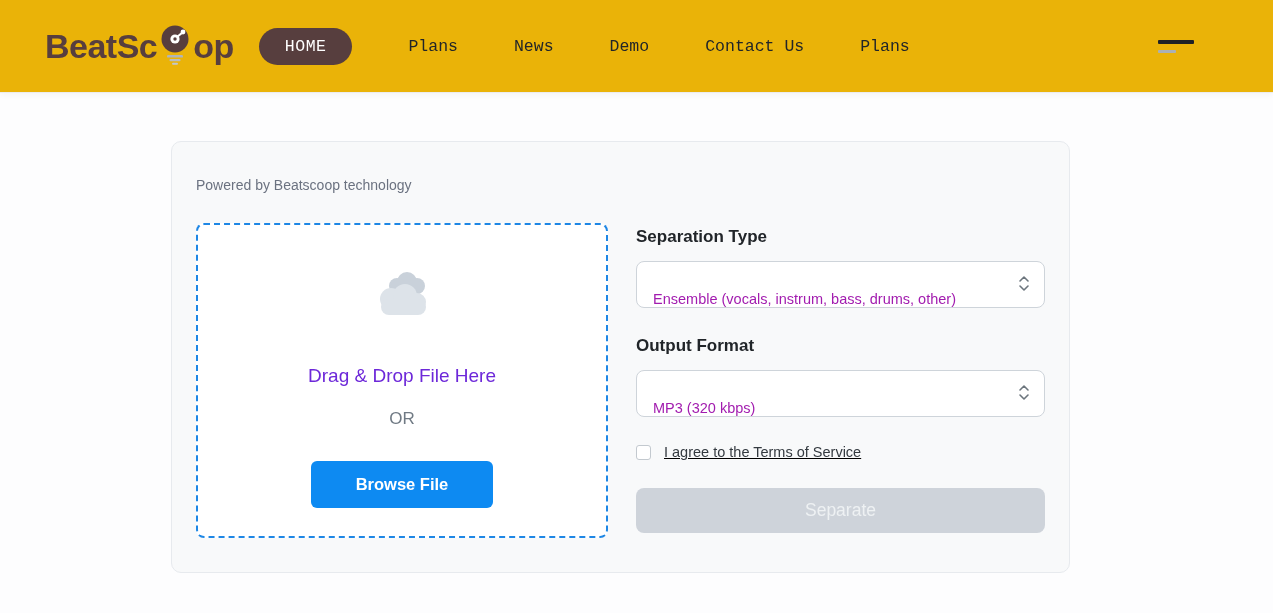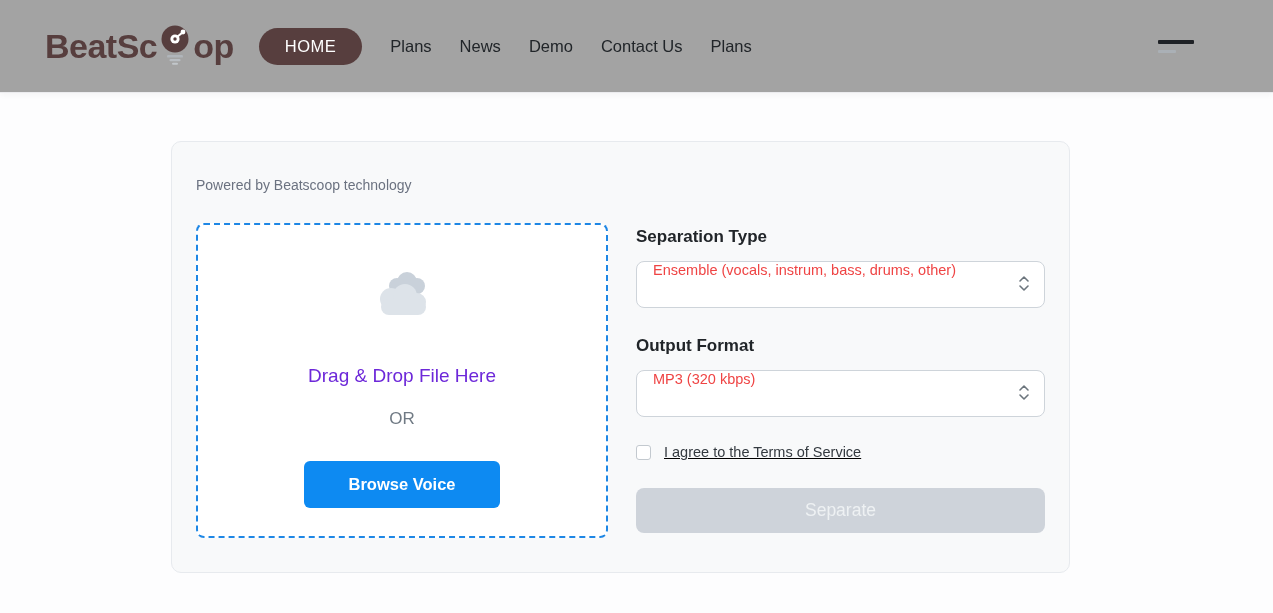--- a/index.html
+++ b/index.html
@@ -7,21 +7,21 @@
   body {
     width: 1273px; height: 613px;
     background: #fdfdfe;
     font-family: "Liberation Sans", "DejaVu Sans", sans-serif;
     overflow: hidden;
   }
 
   
   .header {
     height: 93px;
-    background: #a3a3a3;
+    background: #eab308;
     display: flex;
     align-items: center;
     border-bottom: 1px solid #ececef;
     box-shadow: 0 2px 6px rgba(0,0,0,0.04);
   }
   .logo {
     margin-left: 45px;
     display: flex;
     align-items: center;
     color: #573e3e;
@@ -29,21 +29,22 @@
     font-size: 34px;
     letter-spacing: -0.5px;
     cursor: pointer;
     user-select: none;
   }
   .logo .logo-icon { margin: 10px 1px 0 1px; }
   .nav {
     display: flex;
     align-items: center;
     margin-left: 25px;
-    gap: 28px;
+    gap: 56px;
+    font-family: Liberation Mono, monospace;
   }
   .nav-link {
     font-size: 16.5px;
     color: #212529;
     cursor: pointer;
     white-space: nowrap;
   }
   .nav-link.active {
     background: #573e3e;
     color: #ffffff;
@@ -131,24 +132,24 @@
   }
   .form-label.first { margin-top: 4px; }
   .form-label.second { margin-top: 28px; }
   .select {
     margin-top: 14px;
     height: 47px;
     background: #ffffff;
     border: 1px solid #ced4da;
     border-radius: 8px;
     display: flex;
-    align-items: flex-start;
-    padding: 0 40px 16px 16px;
+    align-items: flex-end;
+    padding: 0 40px 0 16px;
     font-size: 14.5px;
-    color: #ef4444;
+    color: #a21caf;
     position: relative;
     cursor: pointer;
   }
   .select .stepper {
     position: absolute;
     right: 14px;
     top: 50%;
     transform: translateY(-50%);
   }
   .terms-row {
@@ -240,21 +241,21 @@
             <g fill="#dde3e9">
               <circle cx="22" cy="32" r="11"></circle>
               <circle cx="36" cy="29" r="12"></circle>
               <circle cx="48" cy="35" r="9"></circle>
               <rect x="12" y="32" width="45" height="16" rx="8"></rect>
             </g>
           </svg>
         </span>
         <div class="drop-heading">Drag &amp; Drop File Here</div>
         <div class="drop-or">OR</div>
-        <button class="browse-btn">Browse Voice</button>
+        <button class="browse-btn">Browse File</button>
       </div>
 
       <div class="form">
         <div class="form-label first">Separation Type</div>
         <div class="select">
           <span>Ensemble (vocals, instrum, bass, drums, other)</span>
           <span class="stepper">
             <svg width="12" height="19" viewBox="0 0 12 19">
               <path d="M2 7 L6 3 L10 7" stroke="#6c757d" stroke-width="1.6" fill="none" stroke-linecap="round" stroke-linejoin="round"></path>
               <path d="M2 12 L6 16 L10 12" stroke="#6c757d" stroke-width="1.6" fill="none" stroke-linecap="round" stroke-linejoin="round"></path>

